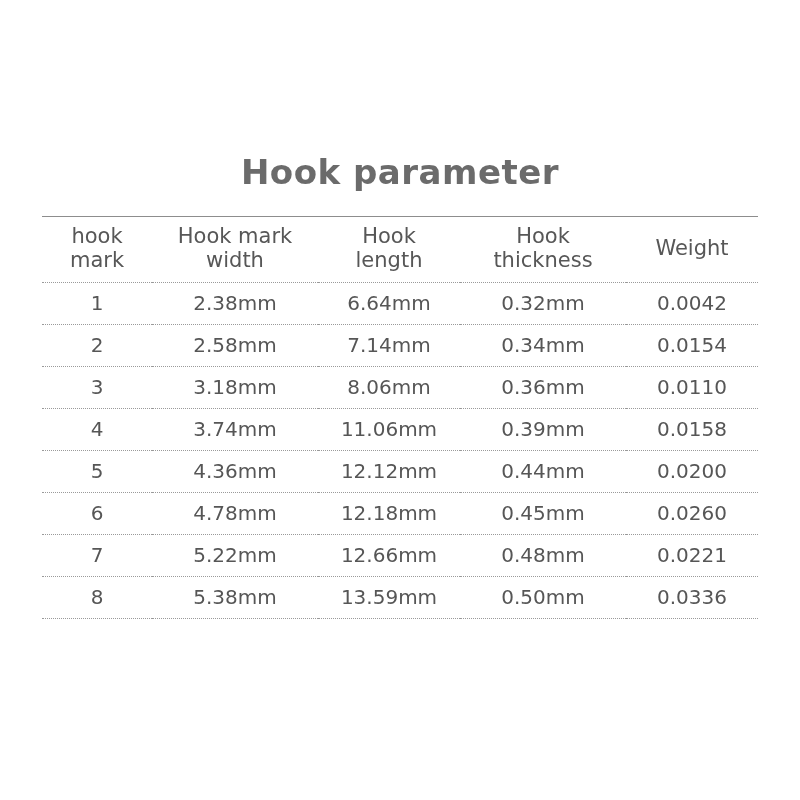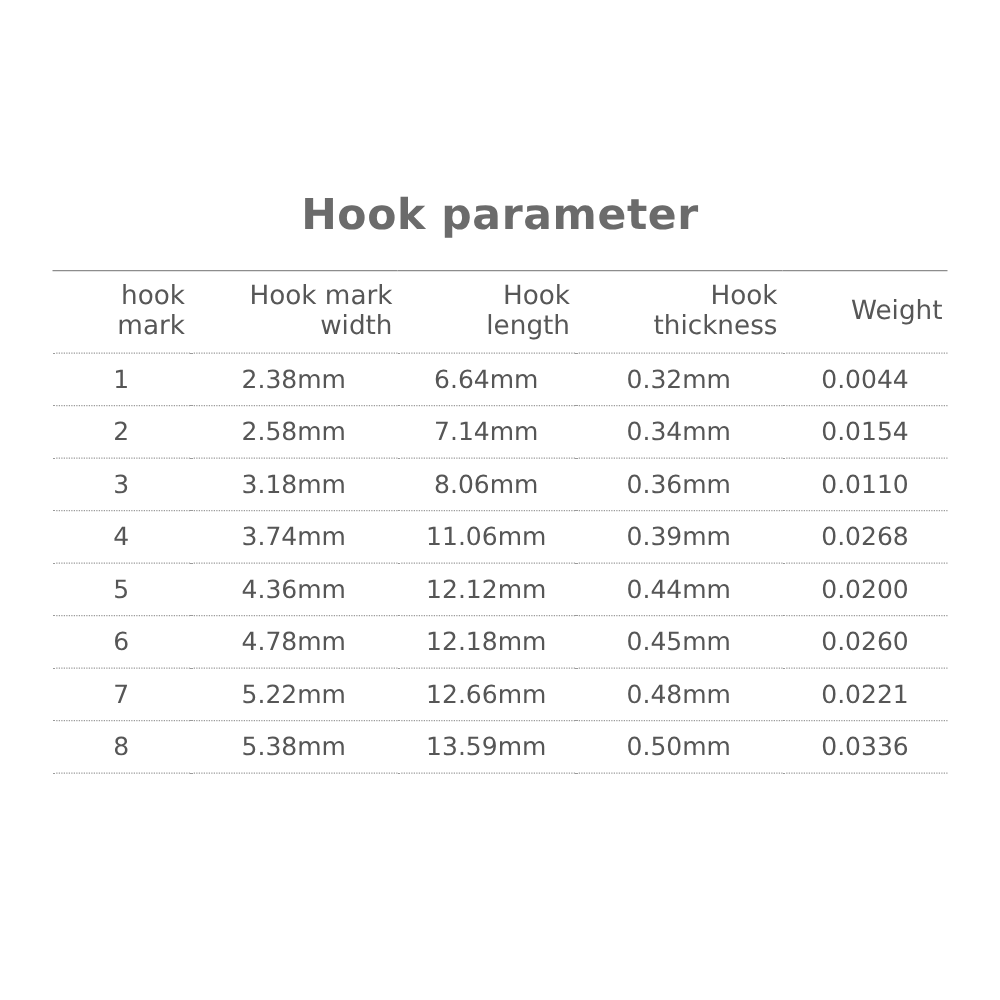--- a/index.html
+++ b/index.html
@@ -63,21 +63,21 @@
     font-size: 20px;
     color: #565656;
     text-align: center;
     padding: 9px 4px 10px 4px;
     border-bottom: 1px dotted #9a9a9a;
     line-height: 1.1;
   }
   tbody tr:last-child td {
     border-bottom: 1px dotted #9a9a9a;
   }
-  .hdr-line { display: block; text-align: right; }
+  .hdr-line { display: block; }
 </style>
 </head>
 <body>
 
 <div class="page">
 
   <div class="title">Hook parameter</div>
 
   <div class="table-wrap">
     <table class="param">
@@ -110,42 +110,42 @@
             <span class="hdr-line">Weight</span>
           </th>
         </tr>
       </thead>
       <tbody>
         <tr>
           <td>1</td>
           <td>2.38mm</td>
           <td>6.64mm</td>
           <td>0.32mm</td>
-          <td>0.0044</td>
+          <td>0.0042</td>
         </tr>
         <tr>
           <td>2</td>
           <td>2.58mm</td>
           <td>7.14mm</td>
           <td>0.34mm</td>
           <td>0.0154</td>
         </tr>
         <tr>
           <td>3</td>
           <td>3.18mm</td>
           <td>8.06mm</td>
           <td>0.36mm</td>
           <td>0.0110</td>
         </tr>
         <tr>
           <td>4</td>
           <td>3.74mm</td>
           <td>11.06mm</td>
           <td>0.39mm</td>
-          <td>0.0268</td>
+          <td>0.0158</td>
         </tr>
         <tr>
           <td>5</td>
           <td>4.36mm</td>
           <td>12.12mm</td>
           <td>0.44mm</td>
           <td>0.0200</td>
         </tr>
         <tr>
           <td>6</td>

